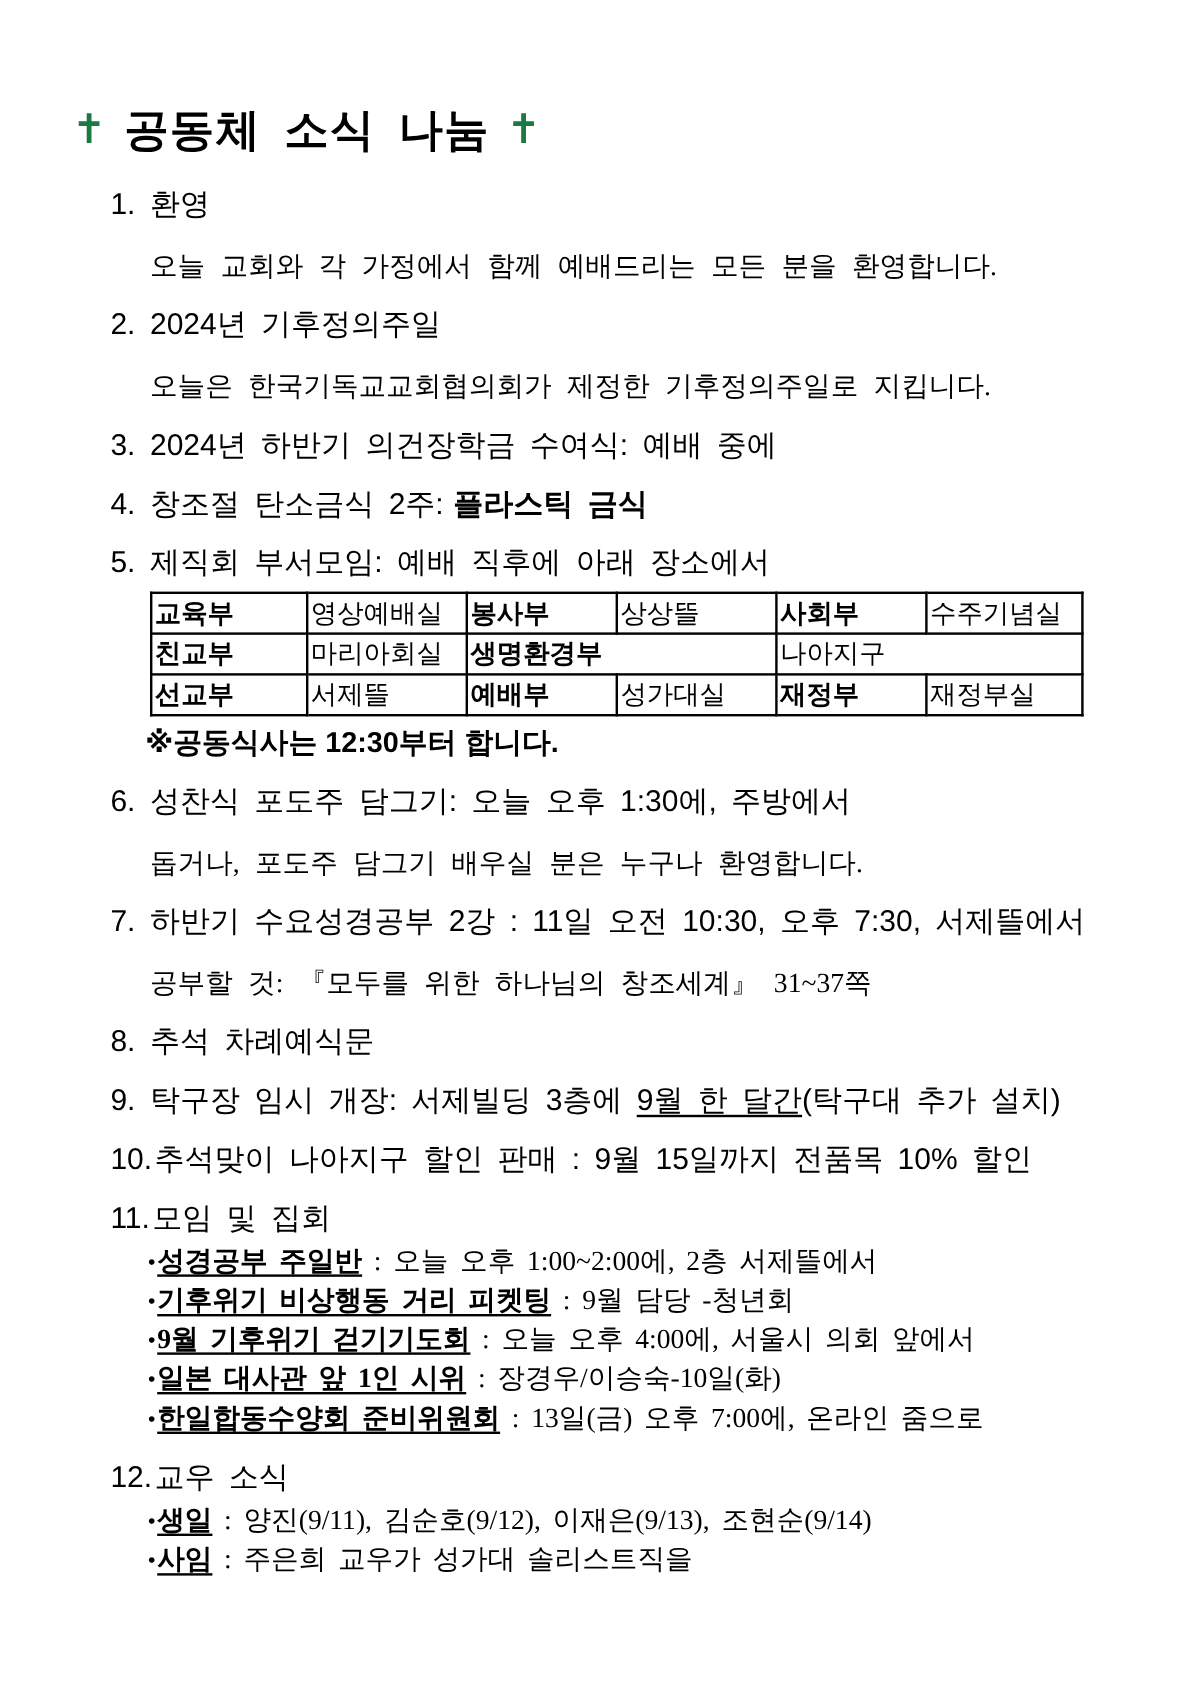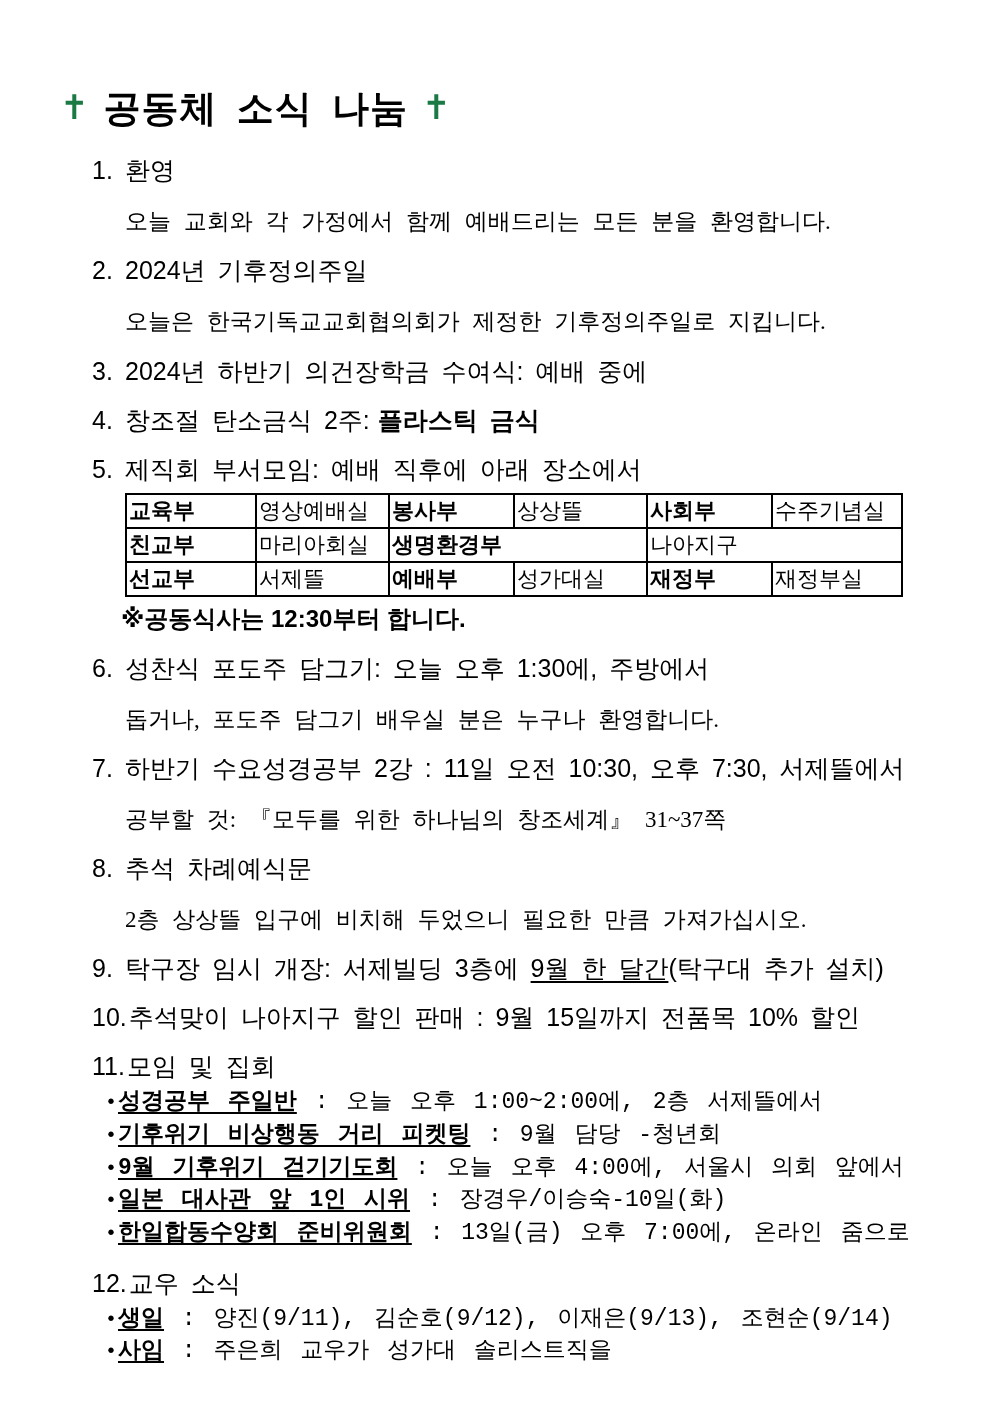--- a/index.html
+++ b/index.html
@@ -55,21 +55,21 @@
     height:30px; padding:1px 2px; overflow:hidden;
   }
   td.dept { font-family:"Liberation Sans","DejaVu Sans",sans-serif; font-weight:700; }
   td.venue { font-family:"Liberation Serif","DejaVu Serif",serif; }
   .meal-note {
     margin-left:29px; margin-top:4px;
     font-size:24px; letter-spacing:0;
   }
 
   
-  .bullets { margin-left:13px; margin-top:4px;font-family:Liberation Mono, monospace; }
+  .bullets { margin-left:31px; margin-top:4px; }
   .bullet {
     font-size:23px; line-height:1.42; word-spacing:4px;
   }
   .bdot { font-size:20px; margin-right:1px; }
   .btitle {
     font-weight:700; text-decoration:underline;
     text-underline-offset:4px; text-decoration-thickness:2px;
   }
   .bdesc { }
 </style>
@@ -168,21 +168,20 @@
       <span class="h-text">하반기 수요성경공부 2강 : 11일 오전 10:30, 오후 7:30, 서제뜰에서</span>
     </div>
     <p class="body">공부할 것: 『모두를 위한 하나님의 창조세계』 31~37쪽</p>
   </section>
 
   <section class="item">
     <div class="h-row">
       <span class="num">8.</span>
       <span class="h-text">추석 차례예식문</span>
     </div>
-    <p class="body">2층 상상뜰 입구에 비치해 두었으니 필요한 만큼 가져가십시오.</p>
   </section>
 
   <section class="item">
     <div class="h-row">
       <span class="num">9.</span>
       <span class="h-text"><span>탁구장 임시 개장: 서제빌딩 3층에 </span><span class="u">9월 한 달간</span><span>(탁구대 추가 설치)</span></span>
     </div>
   </section>
 
   <section class="item">

